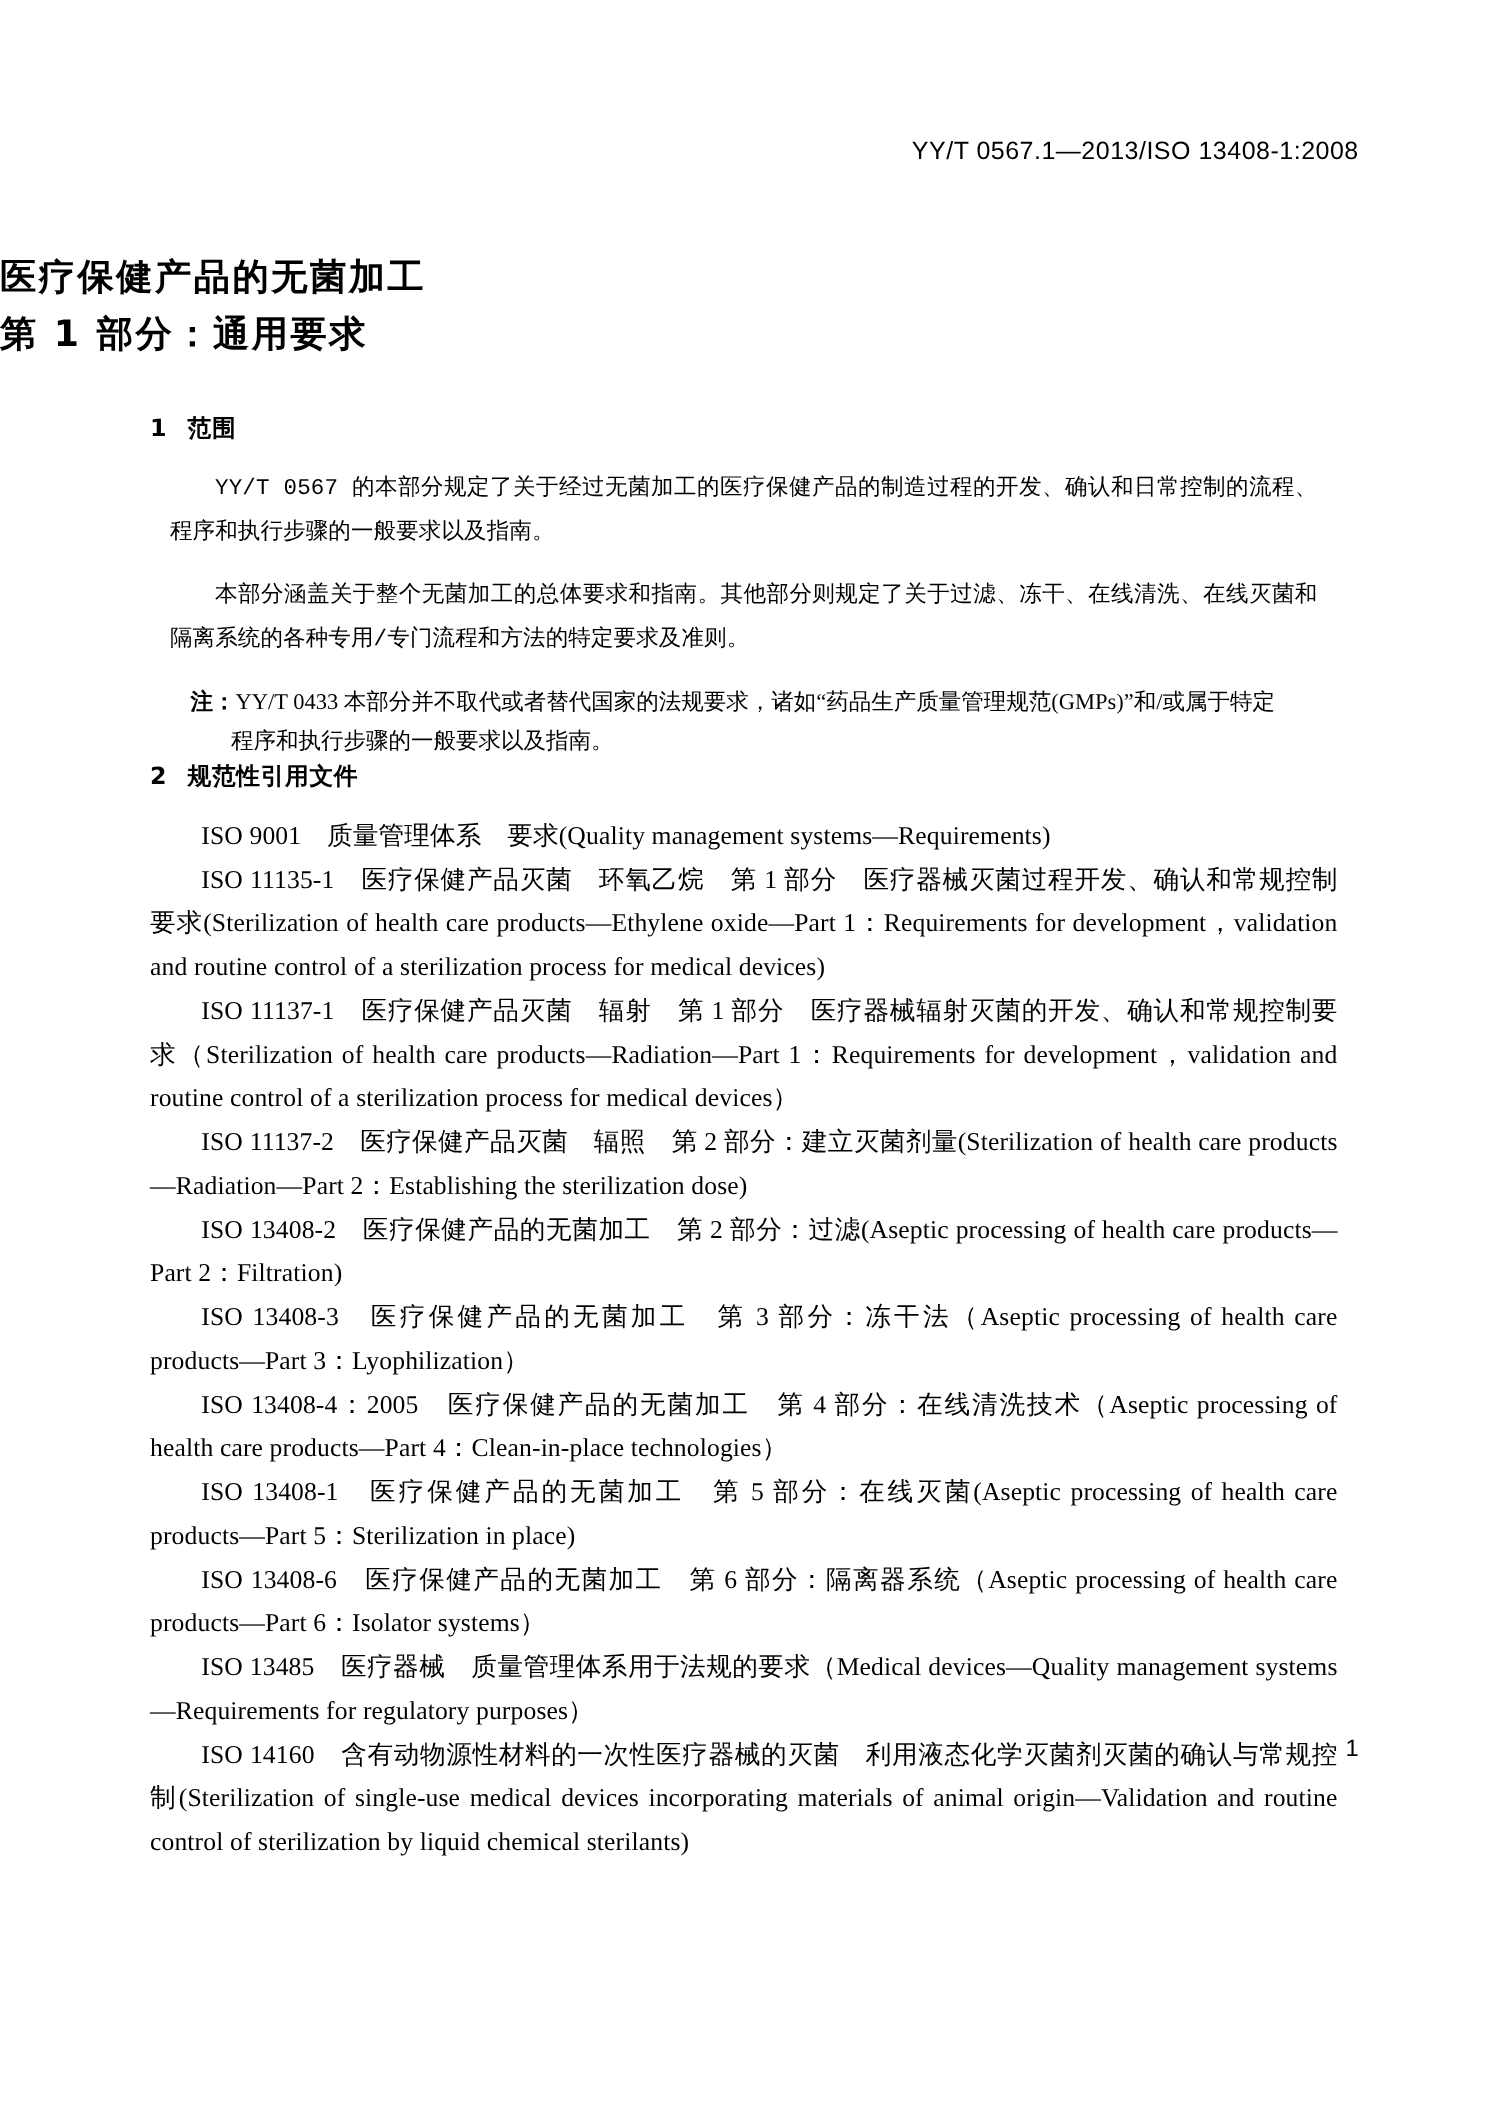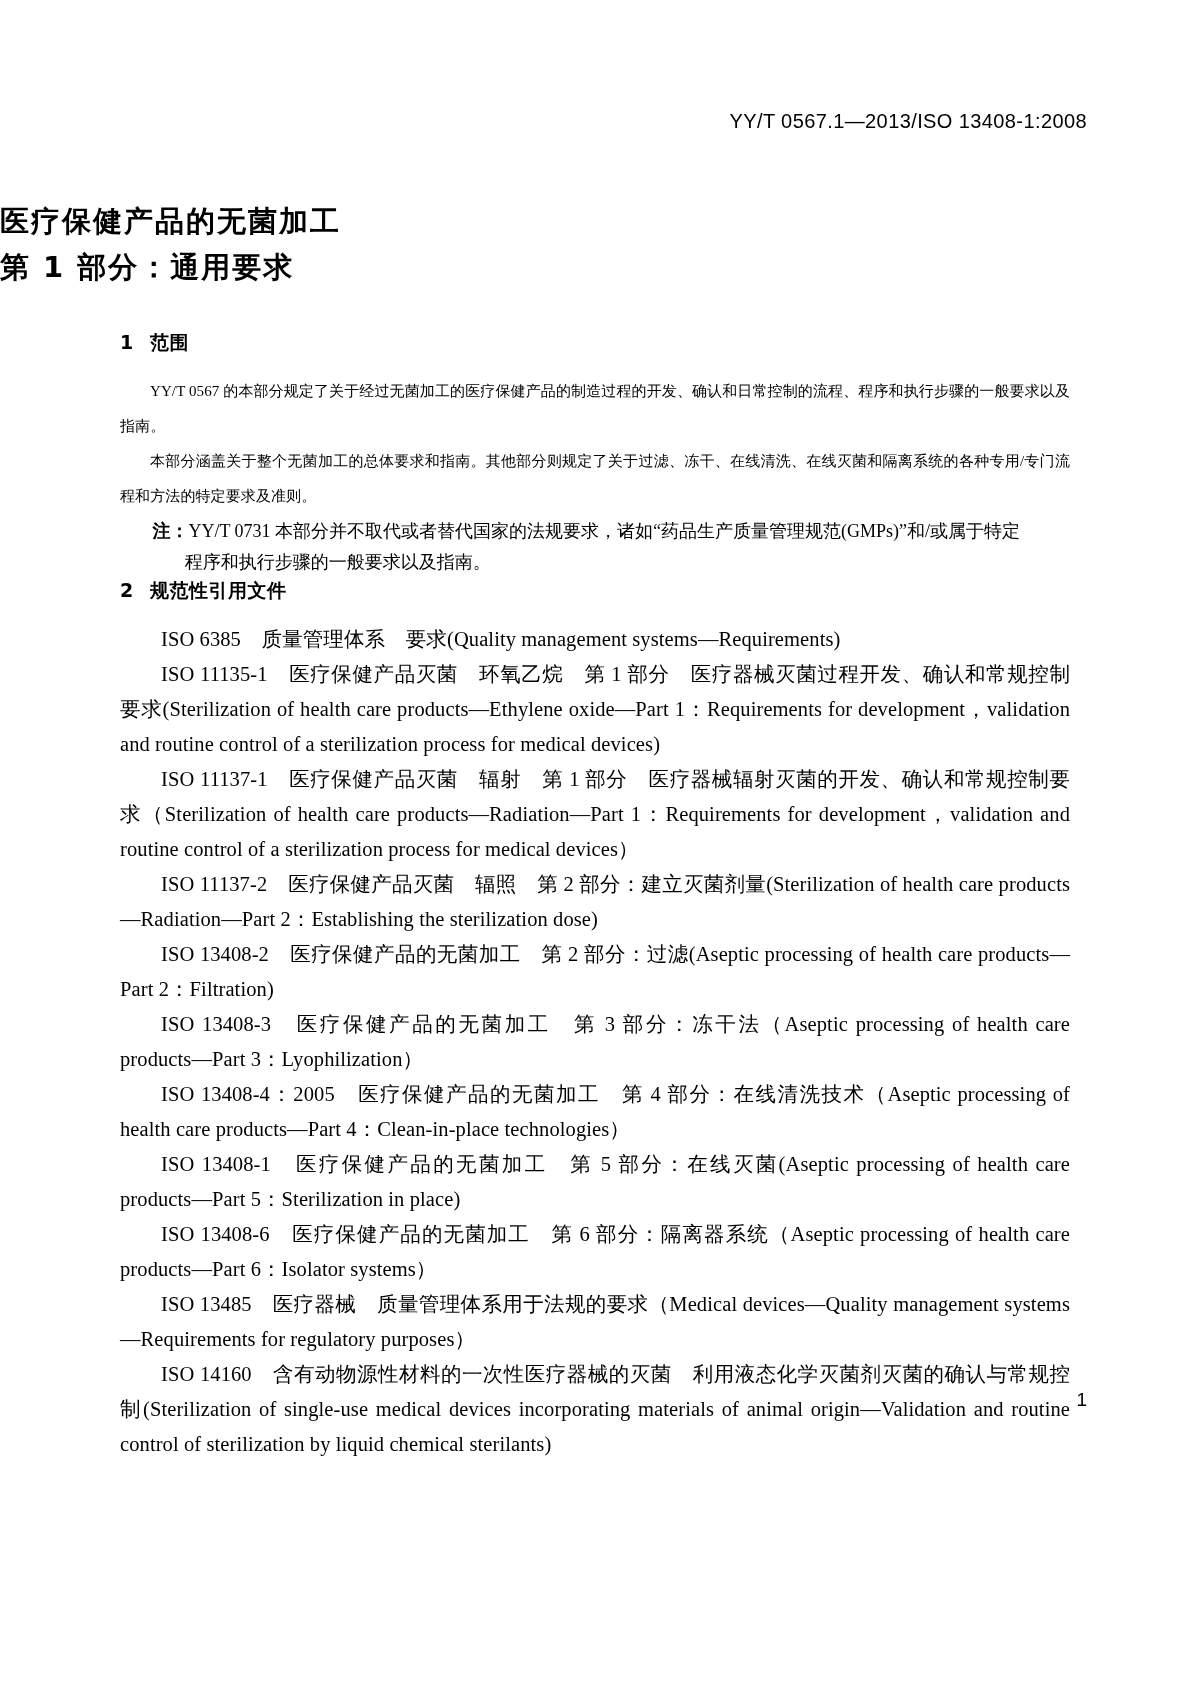--- a/index.html
+++ b/index.html
@@ -56,27 +56,28 @@
     font-size: 19px;
     font-weight: bold;
     letter-spacing: 0.5px;
     margin-bottom: 18px;
   }
   .clause-head .num {
     display: inline-block;
     min-width: 30px;
   }
   .para {
-    font-size: 15px;
+    font-size: 18px;
     line-height: 35px;
     text-align: justify;
     text-justify: inter-ideograph;
     text-indent: 2em;
-    margin: 0;
+    margin: 16px;
     letter-spacing: 0.1px;
+    font-family: Liberation Mono, monospace;
   }
   .note {
     font-size: 18px;
     line-height: 31px;
     text-align: justify;
     text-justify: inter-ideograph;
     margin: 2px 0 0 0;
     padding-left: 2em;
     text-indent: -0.2em;
   }
@@ -126,31 +127,31 @@
   <div class="content">
 
     <div class="clause-head">
       <span class="num">1</span><span>范围</span>
     </div>
 
     <p class="para">YY/T 0567 的本部分规定了关于经过无菌加工的医疗保健产品的制造过程的开发、确认和日常控制的流程、程序和执行步骤的一般要求以及指南。</p>
     <p class="para">本部分涵盖关于整个无菌加工的总体要求和指南。其他部分则规定了关于过滤、冻干、在线清洗、在线灭菌和隔离系统的各种专用/专门流程和方法的特定要求及准则。</p>
 
     <p class="note">
-      <span class="note-label">注：</span><span>YY/T 0731 本部分并不取代或者替代国家的法规要求，诸如“药品生产质量管理规范(GMPs)”和/或属于特定</span>
+      <span class="note-label">注：</span><span>YY/T 0433 本部分并不取代或者替代国家的法规要求，诸如“药品生产质量管理规范(GMPs)”和/或属于特定</span>
     </p>
     <p class="note-cont">程序和执行步骤的一般要求以及指南。</p>
 
     <div class="clause-head">
       <span class="num">2</span><span>规范性引用文件</span>
     </div>
 
 
     <div class="ref-list">
-      <p class="ref">ISO 6385　质量管理体系　要求(Quality management systems—Requirements)</p>
+      <p class="ref">ISO 9001　质量管理体系　要求(Quality management systems—Requirements)</p>
       <p class="ref">ISO 11135-1　医疗保健产品灭菌　环氧乙烷　第 1 部分　医疗器械灭菌过程开发、确认和常规控制要求(Sterilization of health care products—Ethylene oxide—Part 1：Requirements for development，validation and routine control of a sterilization process for medical devices)</p>
       <p class="ref">ISO 11137-1　医疗保健产品灭菌　辐射　第 1 部分　医疗器械辐射灭菌的开发、确认和常规控制要求（Sterilization of health care products—Radiation—Part 1：Requirements for development，validation and routine control of a sterilization process for medical devices）</p>
       <p class="ref">ISO 11137-2　医疗保健产品灭菌　辐照　第 2 部分：建立灭菌剂量(Sterilization of health care products—Radiation—Part 2：Establishing the sterilization dose)</p>
       <p class="ref">ISO 13408-2　医疗保健产品的无菌加工　第 2 部分：过滤(Aseptic processing of health care products—Part 2：Filtration)</p>
       <p class="ref">ISO 13408-3　医疗保健产品的无菌加工　第 3 部分：冻干法（Aseptic processing of health care products—Part 3：Lyophilization）</p>
       <p class="ref">ISO 13408-4：2005　医疗保健产品的无菌加工　第 4 部分：在线清洗技术（Aseptic processing of health care products—Part 4：Clean-in-place technologies）</p>
       <p class="ref">ISO 13408-1　医疗保健产品的无菌加工　第 5 部分：在线灭菌(Aseptic processing of health care products—Part 5：Sterilization in place)</p>
       <p class="ref">ISO 13408-6　医疗保健产品的无菌加工　第 6 部分：隔离器系统（Aseptic processing of health care products—Part 6：Isolator systems）</p>
       <p class="ref">ISO 13485　医疗器械　质量管理体系用于法规的要求（Medical devices—Quality management systems—Requirements for regulatory purposes）</p>
       <p class="ref">ISO 14160　含有动物源性材料的一次性医疗器械的灭菌　利用液态化学灭菌剂灭菌的确认与常规控制(Sterilization of single-use medical devices incorporating materials of animal origin—Validation and routine control of sterilization by liquid chemical sterilants)</p>

